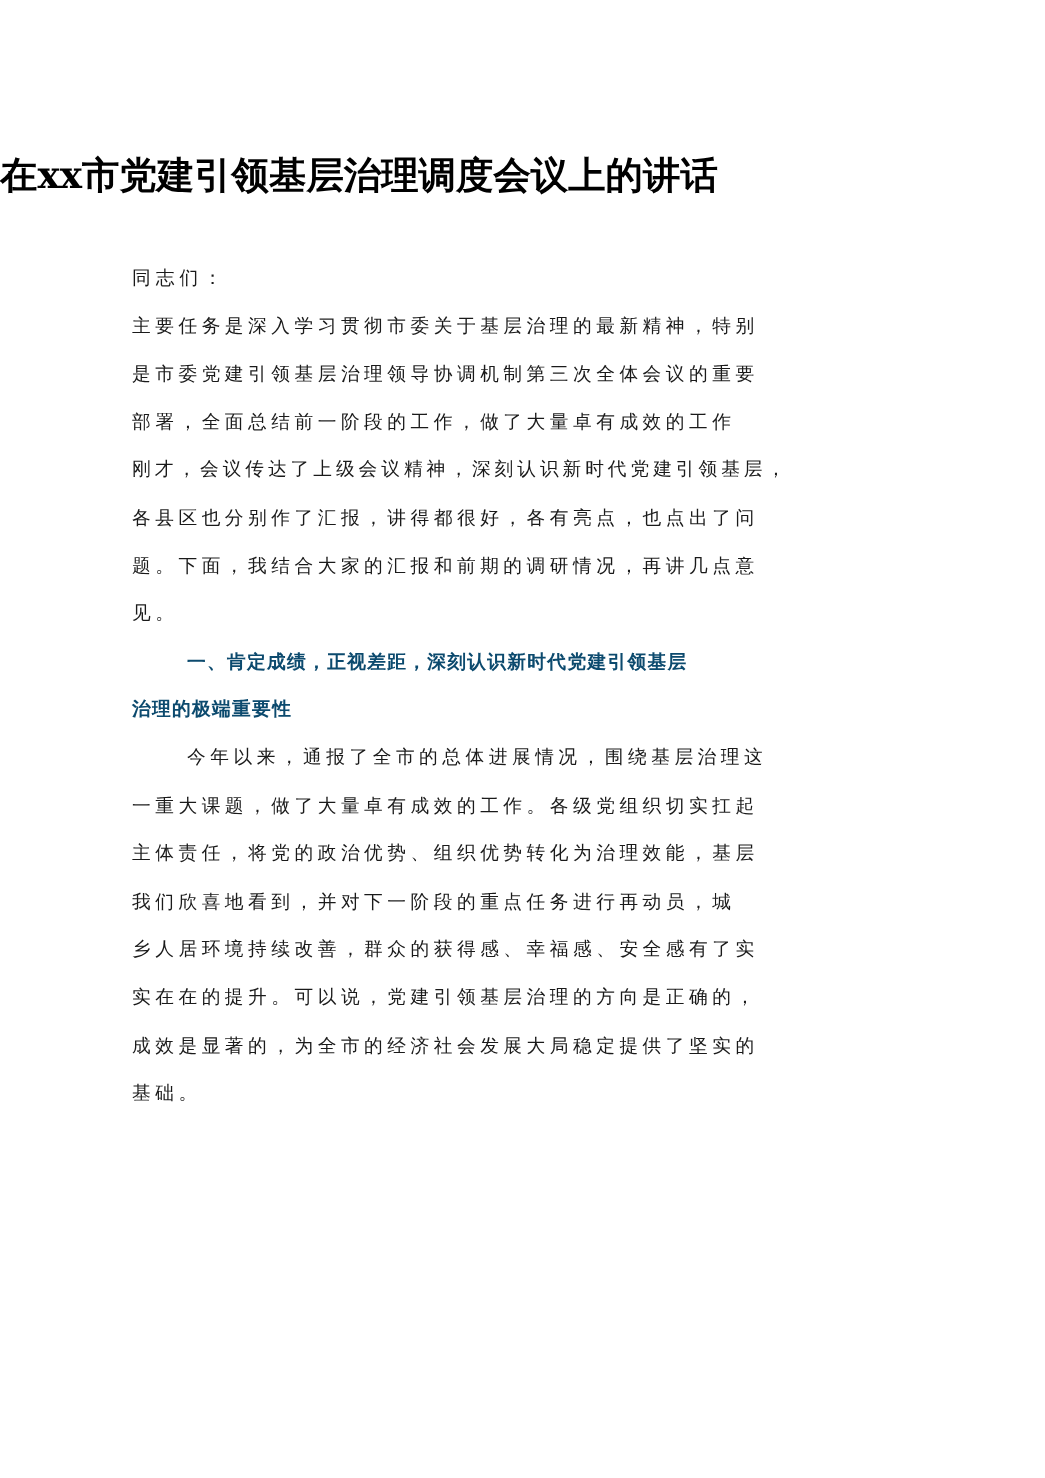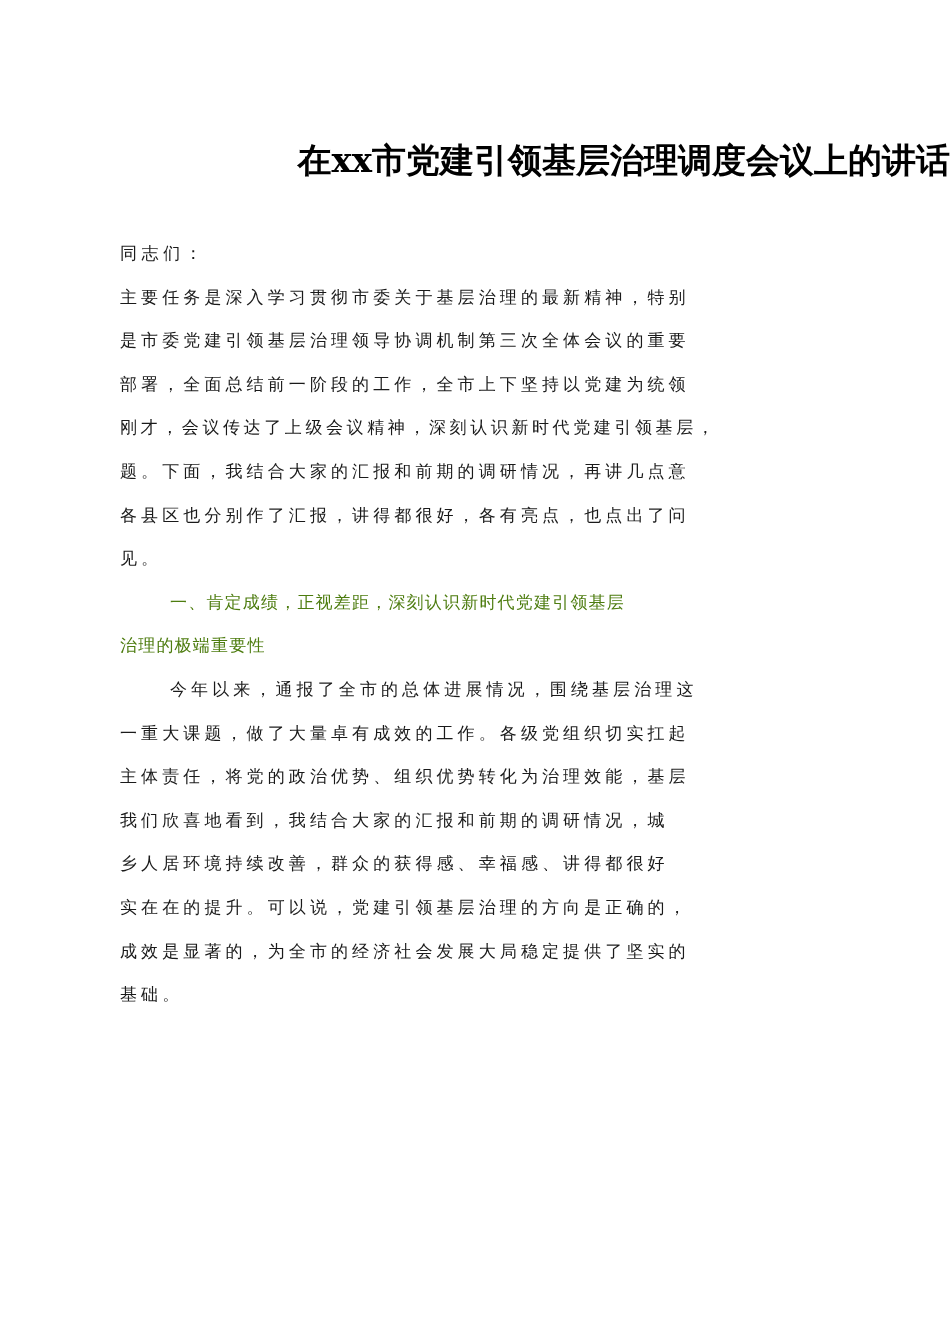--- a/index.html
+++ b/index.html
@@ -20,21 +20,21 @@
       top: 0;
       width: 950px;
       height: 1344px;
       background: #ffffff;
     }
     .title {
       position: absolute;
       left: 0;
       top: 136px;
       width: 950px;
-      text-align: right;
+      text-align: left;
       font-family: "DejaVu Serif", "Liberation Serif", serif;
       font-weight: bold;
       font-size: 34px;
       line-height: 48px;
       letter-spacing: 0px;
       color: #000000;
       white-space: nowrap;
     }
     .body-text {
       position: absolute;
@@ -48,59 +48,59 @@
     .line {
       height: 43.6px;
       line-height: 43.6px;
       white-space: nowrap;
       letter-spacing: 4.6px;
     }
     .line.indent {
       padding-left: 50px;
     }
     .line.heading {
-      font-weight: normal;
+      font-weight: bold;
       letter-spacing: 1.2px;
-      color: #4d7c0f;
+      color: #0c4a6e;
     }
     .line.tight {
       letter-spacing: 4.1px;
     }
   </style>
 </head>
 <body>
 
 <div class="page">
 
   <div class="title">在xx市党建引领基层治理调度会议上的讲话</div>
 
   <div class="body-text">
 
     <div class="line">同志们：</div>
 
     <div>
       <div class="line tight">主要任务是深入学习贯彻市委关于基层治理的最新精神，特别</div>
       <div class="line tight">是市委党建引领基层治理领导协调机制第三次全体会议的重要</div>
-      <div class="line tight">部署，全面总结前一阶段的工作，全市上下坚持以党建为统领</div>
+      <div class="line tight">部署，全面总结前一阶段的工作，做了大量卓有成效的工作</div>
       <div class="line" style="letter-spacing:3.6px">刚才，会议传达了上级会议精神，深刻认识新时代党建引领基层，</div>
+      <div class="line tight">各县区也分别作了汇报，讲得都很好，各有亮点，也点出了问</div>
       <div class="line tight">题。下面，我结合大家的汇报和前期的调研情况，再讲几点意</div>
-      <div class="line tight">各县区也分别作了汇报，讲得都很好，各有亮点，也点出了问</div>
       <div class="line tight">见。</div>
     </div>
 
     <div>
       <div class="line indent heading">一、肯定成绩，正视差距，深刻认识新时代党建引领基层</div>
       <div class="line heading">治理的极端重要性</div>
     </div>
 
     <div>
       <div class="line indent tight">今年以来，通报了全市的总体进展情况，围绕基层治理这</div>
       <div class="line tight">一重大课题，做了大量卓有成效的工作。各级党组织切实扛起</div>
       <div class="line tight">主体责任，将党的政治优势、组织优势转化为治理效能，基层</div>
-      <div class="line tight">我们欣喜地看到，我结合大家的汇报和前期的调研情况，城</div>
-      <div class="line tight">乡人居环境持续改善，群众的获得感、幸福感、讲得都很好</div>
+      <div class="line tight">我们欣喜地看到，并对下一阶段的重点任务进行再动员，城</div>
+      <div class="line tight">乡人居环境持续改善，群众的获得感、幸福感、安全感有了实</div>
       <div class="line tight">实在在的提升。可以说，党建引领基层治理的方向是正确的，</div>
       <div class="line tight">成效是显著的，为全市的经济社会发展大局稳定提供了坚实的</div>
       <div class="line tight">基础。</div>
     </div>
 
   </div>
 </div>
 
 </body></html>

